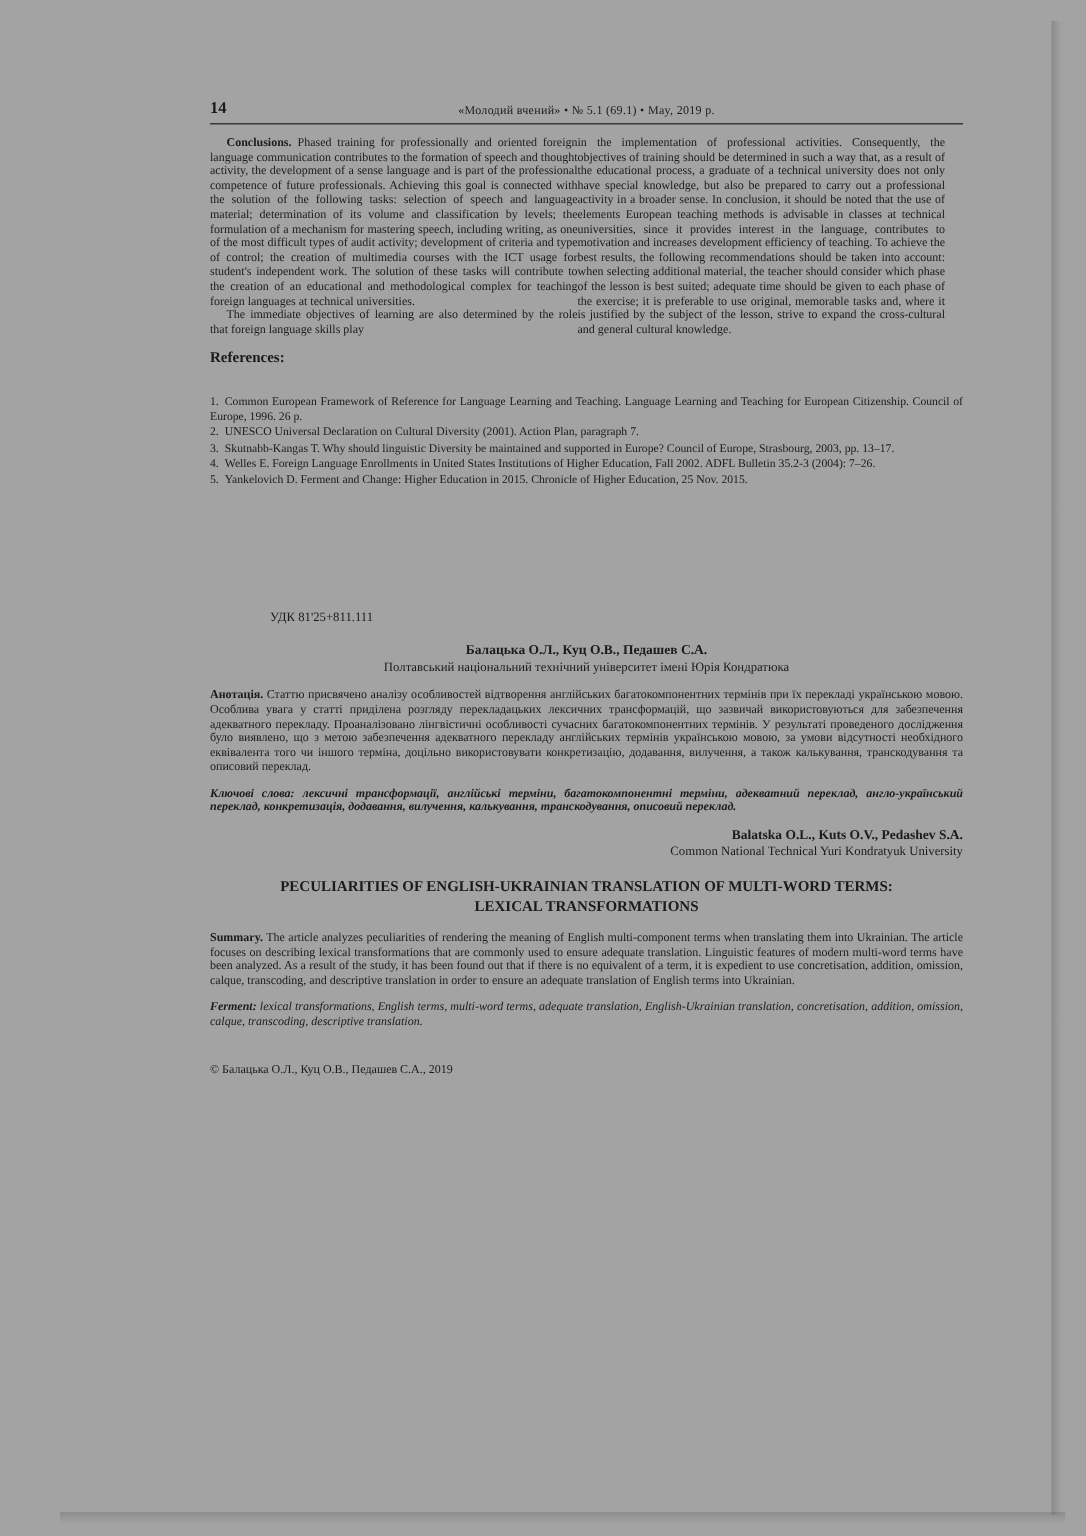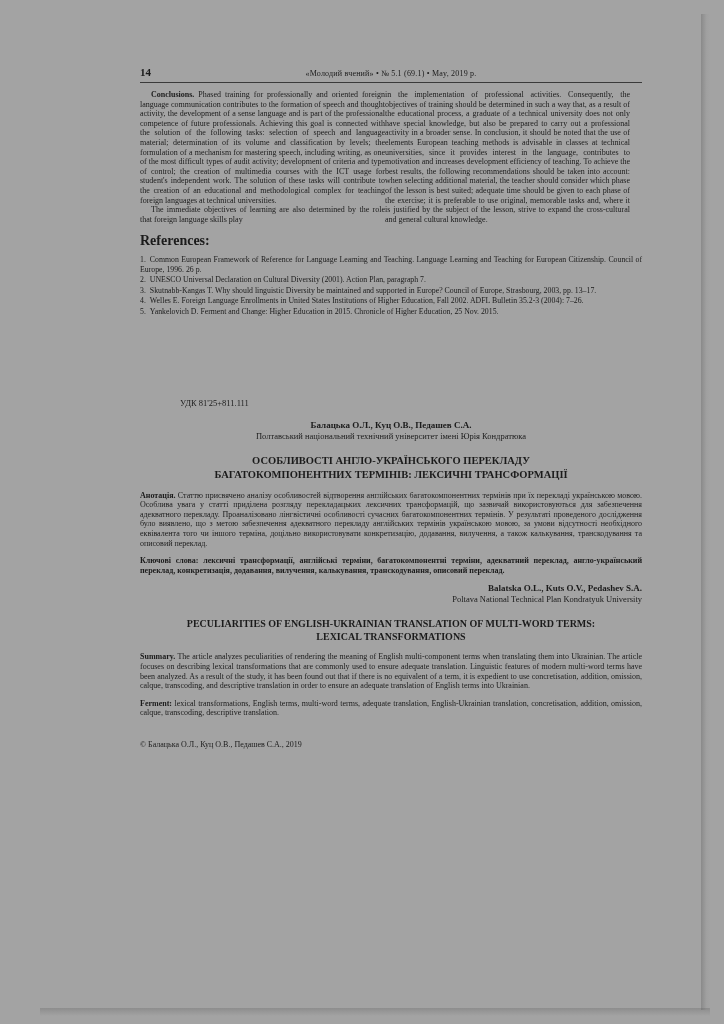--- a/index.html
+++ b/index.html
@@ -73,24 +73,24 @@
   .body-text {
     font-size: 8px;
     line-height: 1.2;
     text-align: justify;
     margin: 0;
   }
   .indent { text-indent: 11px; }
   b.lead { font-weight: bold; }
   
   .ref-heading {
-    font-size: 14px;
+    font-size: 10px;
     font-weight: bold;
     margin-top: 9px;
-    margin-bottom: 6px;
+    margin-bottom: 19px;
   }
   .ref-item {
     font-size: 7.8px;
     line-height: 1.22;
     text-align: justify;
     margin: 0 0 1px 0;
   }
   .ref-num { padding-right: 4px; }
   
   .udc {
@@ -121,20 +121,21 @@
     margin-top: 9px;
     font-size: 8px;
     line-height: 1.2;
     text-align: justify;
   }
   .kw {
     margin-top: 2px;
     font-size: 8px;
     line-height: 1.2;
     text-align: justify;
+    font-style: italic;
   }
   .kw-ua { font-weight: bold; }
   .run-label { font-weight: bold; }
   .authors-en {
     margin-top: 6px;
     text-align: right;
     font-weight: bold;
     font-size: 9px;
   }
   .affiliation-en {
@@ -184,28 +185,27 @@
       <p class="ref-item"><span class="ref-num">3.</span><span>Skutnabb-Kangas T. Why should linguistic Diversity be maintained and supported in Europe? Council of Europe, Strasbourg, 2003, pp. 13–17.</span></p>
       <p class="ref-item"><span class="ref-num">4.</span><span>Welles E. Foreign Language Enrollments in United States Institutions of Higher Education, Fall 2002. ADFL Bulletin 35.2-3 (2004): 7–26.</span></p>
       <p class="ref-item"><span class="ref-num">5.</span><span>Yankelovich D. Ferment and Change: Higher Education in 2015. Chronicle of Higher Education, 25 Nov. 2015.</span></p>
     </div>
 
     <div class="udc">УДК 81'25+811.111</div>
 
     <div class="authors-ua">Балацька О.Л., Куц О.В., Педашев С.А.</div>
     <div class="affiliation-ua">Полтавський національний технічний університет імені Юрія Кондратюка</div>
 
-    <div class="title-ua">ОСОБЛИВОСТІ АНГЛО-УКРАЇНСЬКОГО ПЕРЕКЛАДУ БАГАТОКОМПОНЕНТНИХ ТЕРМІНІВ: ЛЕКСИЧНІ ТРАНСФОРМАЦІЇ</div>
 
     <p class="abstract"><span class="run-label">Анотація.</span> <span>Статтю присвячено аналізу особливостей відтворення англійських багатокомпонентних термінів при їх перекладі українською мовою. Особлива увага у статті приділена розгляду перекладацьких лексичних трансформацій, що зазвичай використовуються для забезпечення адекватного перекладу. Проаналізовано лінгвістичні особливості сучасних багатокомпонентних термінів. У результаті проведеного дослідження було виявлено, що з метою забезпечення адекватного перекладу англійських термінів українською мовою, за умови відсутності необхідного еквівалента того чи іншого терміна, доцільно використовувати конкретизацію, додавання, вилучення, а також калькування, транскодування та описовий переклад.</span></p>
 
     <p class="kw kw-ua"><span class="run-label">Ключові слова:</span> <span>лексичні трансформації, англійські терміни, багатокомпонентні терміни, адекватний переклад, англо-український переклад, конкретизація, додавання, вилучення, калькування, транскодування, описовий переклад.</span></p>
 
     <div class="authors-en">Balatska O.L., Kuts O.V., Pedashev S.A.</div>
-    <div class="affiliation-en">Poltava National Technical Plan Kondratyuk University</div>
+    <div class="affiliation-en">Common National Technical Yuri Kondratyuk University</div>
 
     <div class="title-en">PECULIARITIES OF ENGLISH-UKRAINIAN TRANSLATION OF MULTI-WORD TERMS: LEXICAL TRANSFORMATIONS</div>
 
     <p class="summary"><span class="run-label">Summary.</span> <span>The article analyzes peculiarities of rendering the meaning of English multi-component terms when translating them into Ukrainian. The article focuses on describing lexical transformations that are commonly used to ensure adequate translation. Linguistic features of modern multi-word terms have been analyzed. As a result of the study, it has been found out that if there is no equivalent of a term, it is expedient to use concretisation, addition, omission, calque, transcoding, and descriptive translation in order to ensure an adequate translation of English terms into Ukrainian.</span></p>
 
     <p class="kw"><span class="run-label">Ferment:</span> <span>lexical transformations, English terms, multi-word terms, adequate translation, English-Ukrainian translation, concretisation, addition, omission, calque, transcoding, descriptive translation.</span></p>
 
     <div class="copyright">© Балацька О.Л., Куц О.В., Педашев С.А., 2019</div>
 
   </div>

